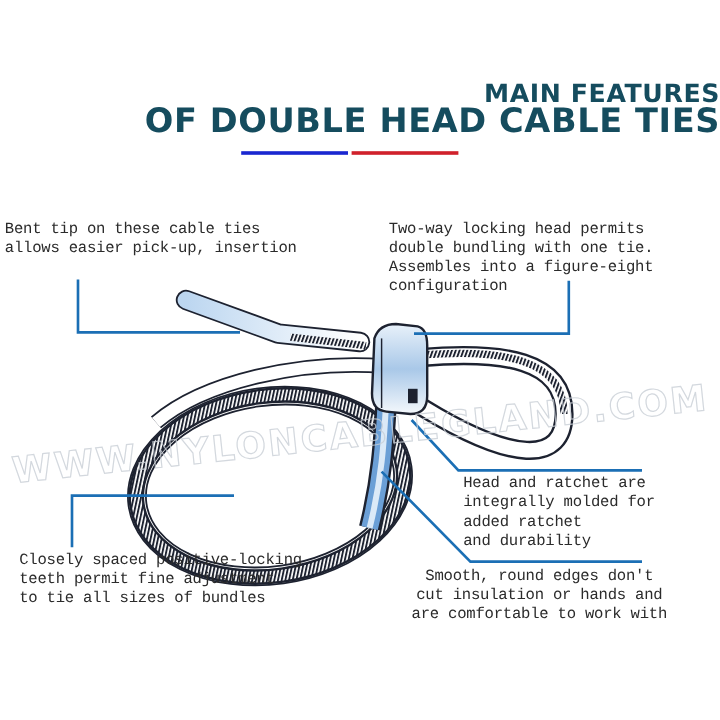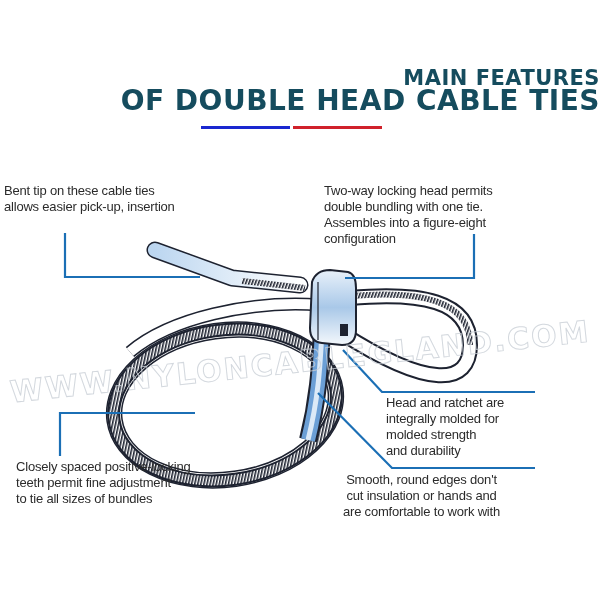--- a/index.html
+++ b/index.html
@@ -12,21 +12,21 @@
       color: #154c5e; font-weight: bold; font-family: "DejaVu Sans", sans-serif;
       letter-spacing: 0.5px; line-height: 24px;
     }
     .title.l1 { top: 66px; font-size: 21px; }
     .title.l2 { top: 89px; font-size: 28px; }
     .rule { position: absolute; top: 126px; height: 3px; }
     .rule.blue { left: 201px; width: 89px; background: #1a27d0; }
     .rule.red { left: 293px; width: 89px; background: #d0212b; }
     .callout {
       position: absolute; color: #2b2b2b; font-size: 13px; line-height: 16px;
-      font-family: Liberation Sans, sans-serif; white-space: nowrap;
+      font-family: Liberation Mono, monospace; white-space: nowrap;
     }
     .callout div { letter-spacing: -0.2px; }
     #c1 { left: 4px; top: 183px; }
     #c2 { left: 324px; top: 183px; }
     #c3 { left: 386px; top: 395px; }
     #c4 { left: 343px; top: 472px; text-align: center; }
     #c5 { left: 16px; top: 459px; }
     svg.art { position: absolute; left: 0; top: 0; }
   </style>
 </head>
@@ -105,21 +105,21 @@
 <div class="callout" id="c2">
   <div>Two-way locking head permits</div>
   <div>double bundling with one tie.</div>
   <div>Assembles into a figure-eight</div>
   <div>configuration</div>
 </div>
 
 <div class="callout" id="c3">
   <div>Head and ratchet are</div>
   <div>integrally molded for</div>
-  <div>molded strength</div>
+  <div>added ratchet</div>
   <div>and durability</div>
 </div>
 
 <div class="callout" id="c4">
   <div>Smooth, round edges don't</div>
   <div>cut insulation or hands and</div>
   <div>are comfortable to work with</div>
 </div>
 
 <div class="callout" id="c5">

